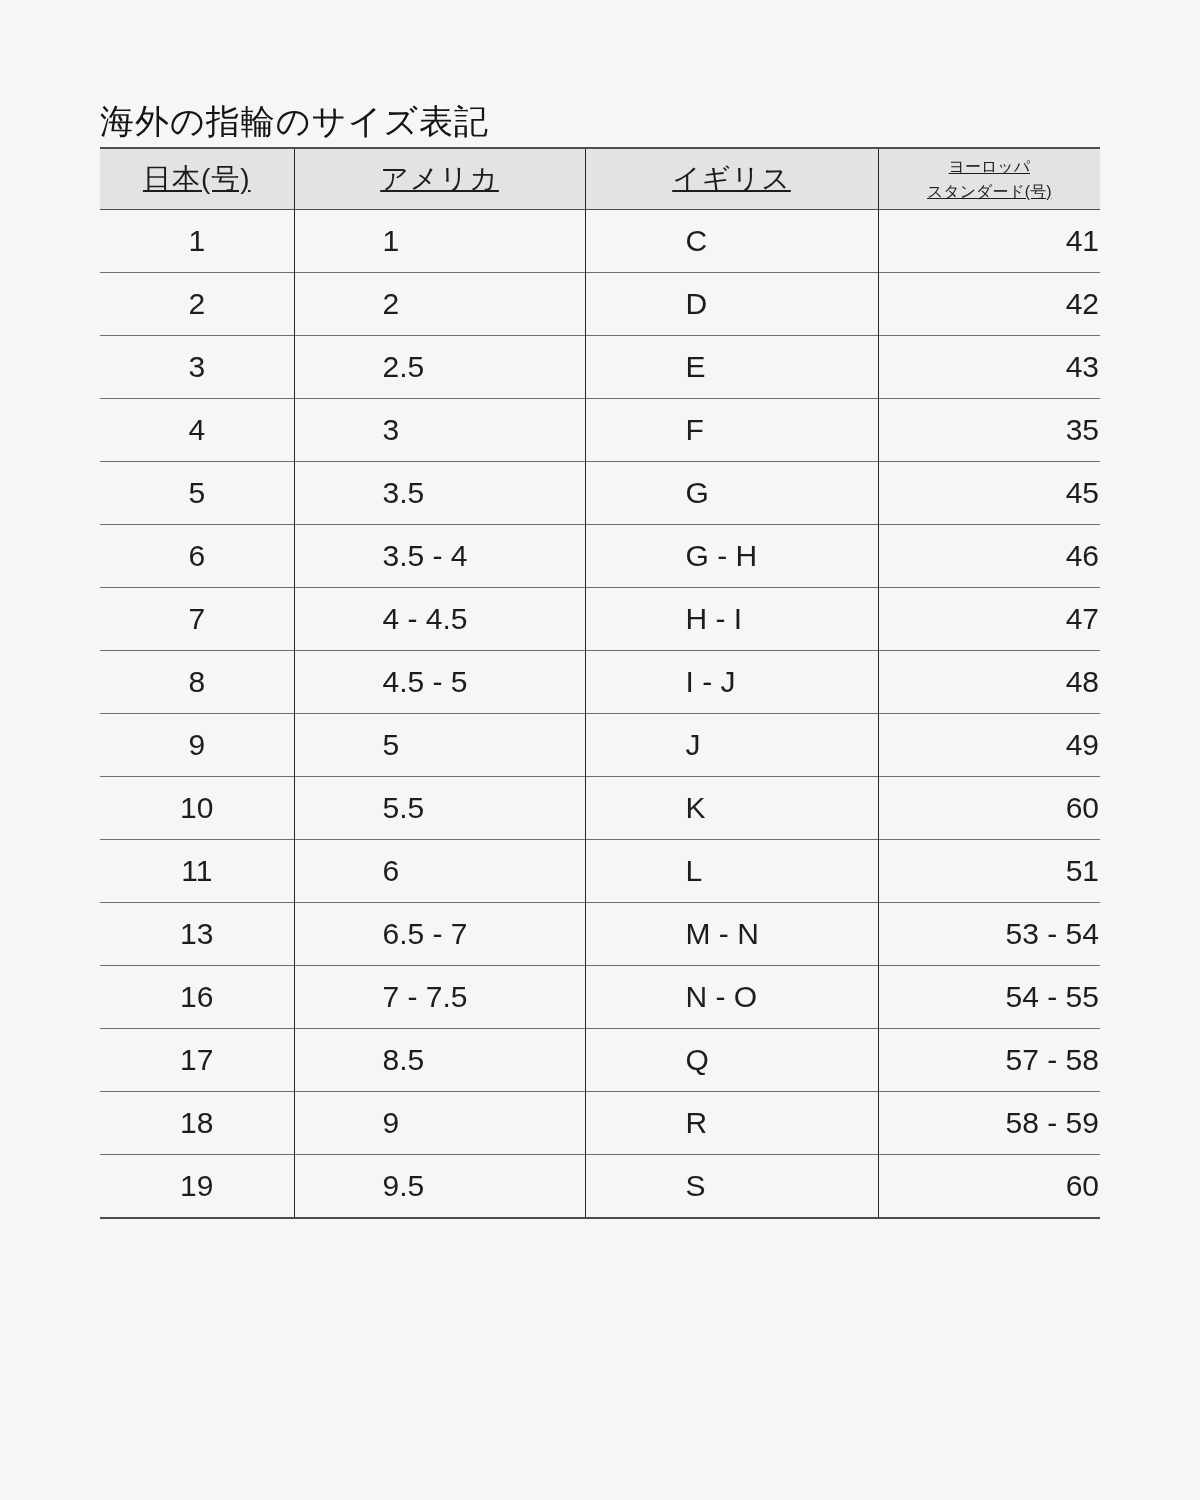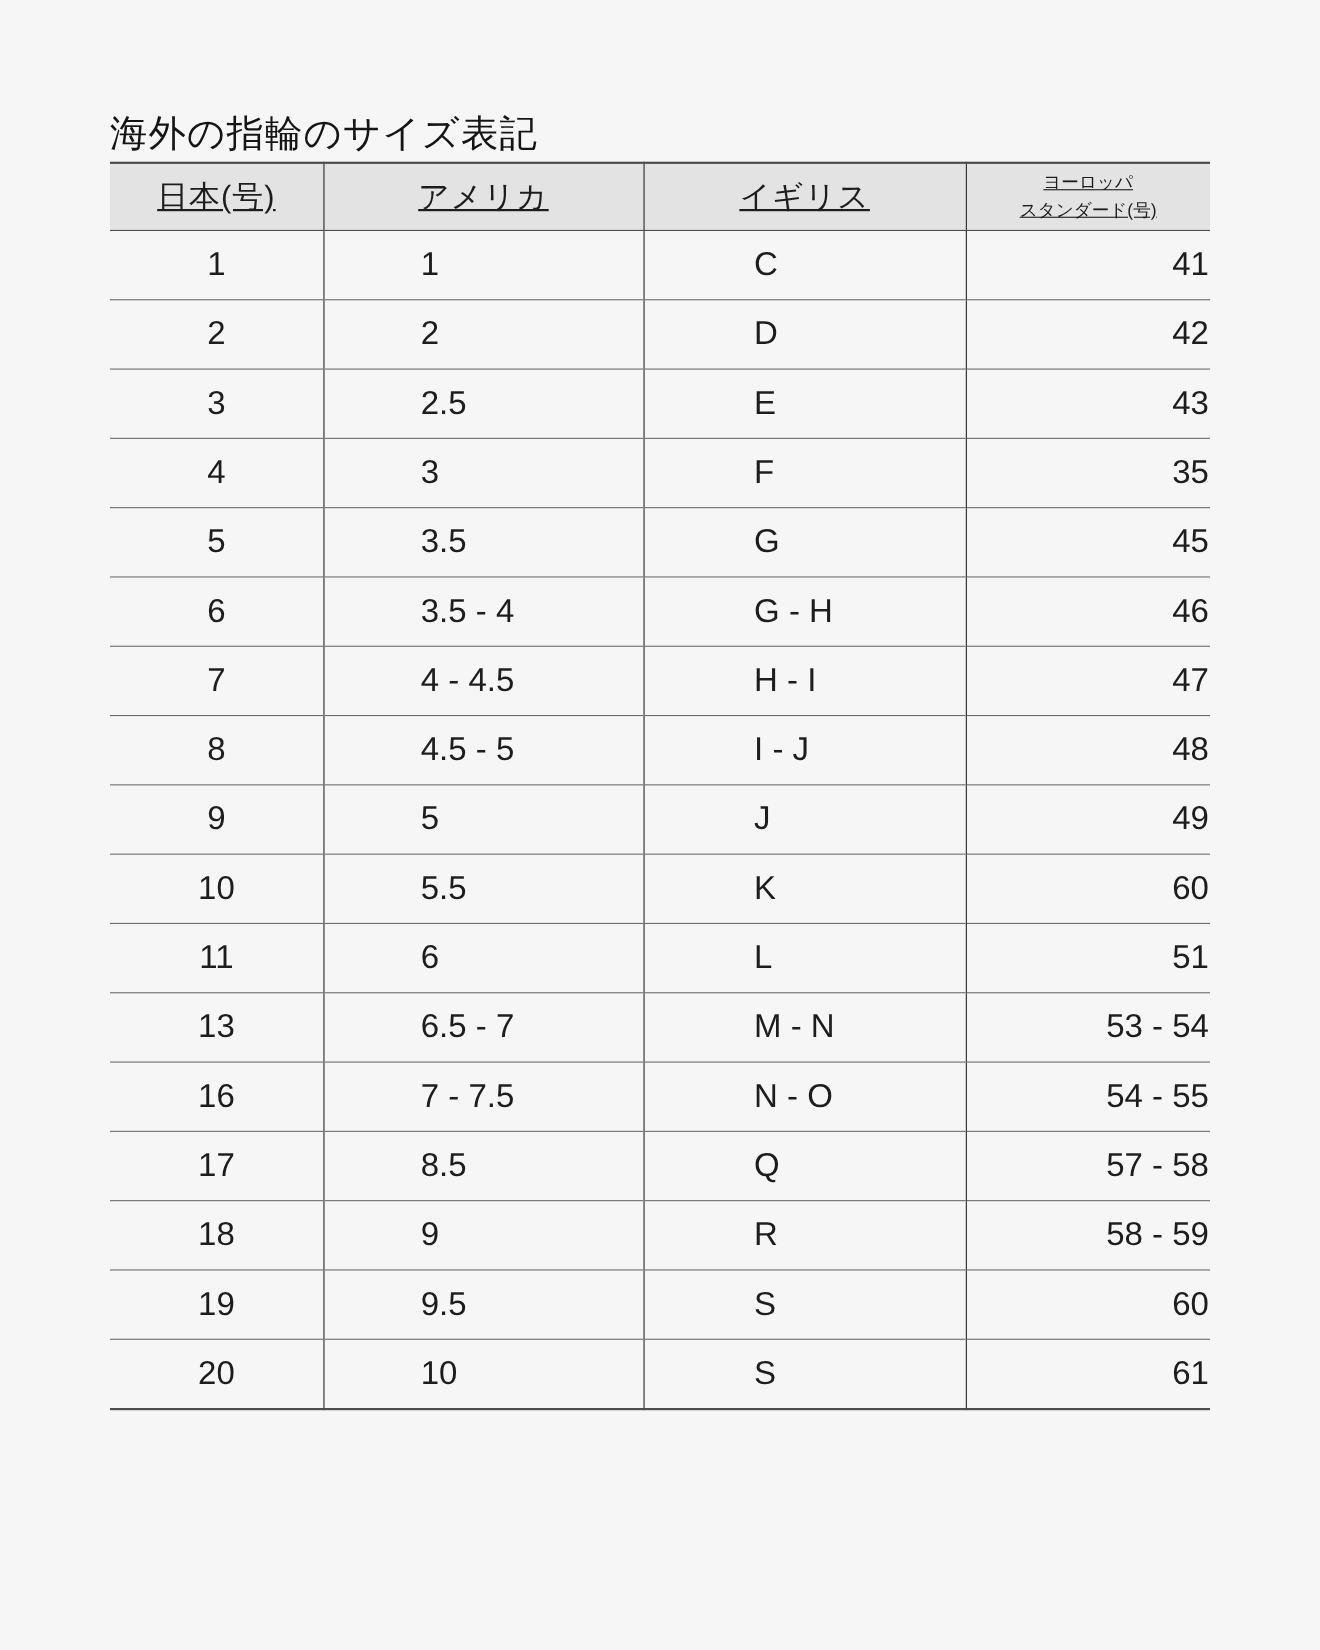--- a/index.html
+++ b/index.html
@@ -191,22 +191,16 @@
           <td class="col-america">9</td>
           <td class="col-uk">R</td>
           <td class="col-europe">58 - 59</td>
         </tr>
         <tr>
           <td class="col-japan">19</td>
           <td class="col-america">9.5</td>
           <td class="col-uk">S</td>
           <td class="col-europe">60</td>
         </tr>
-        <tr>
-          <td class="col-japan">20</td>
-          <td class="col-america">10</td>
-          <td class="col-uk">S</td>
-          <td class="col-europe">61</td>
-        </tr>
       </tbody>
   </table>
 
 </div>
 
 </body></html>

